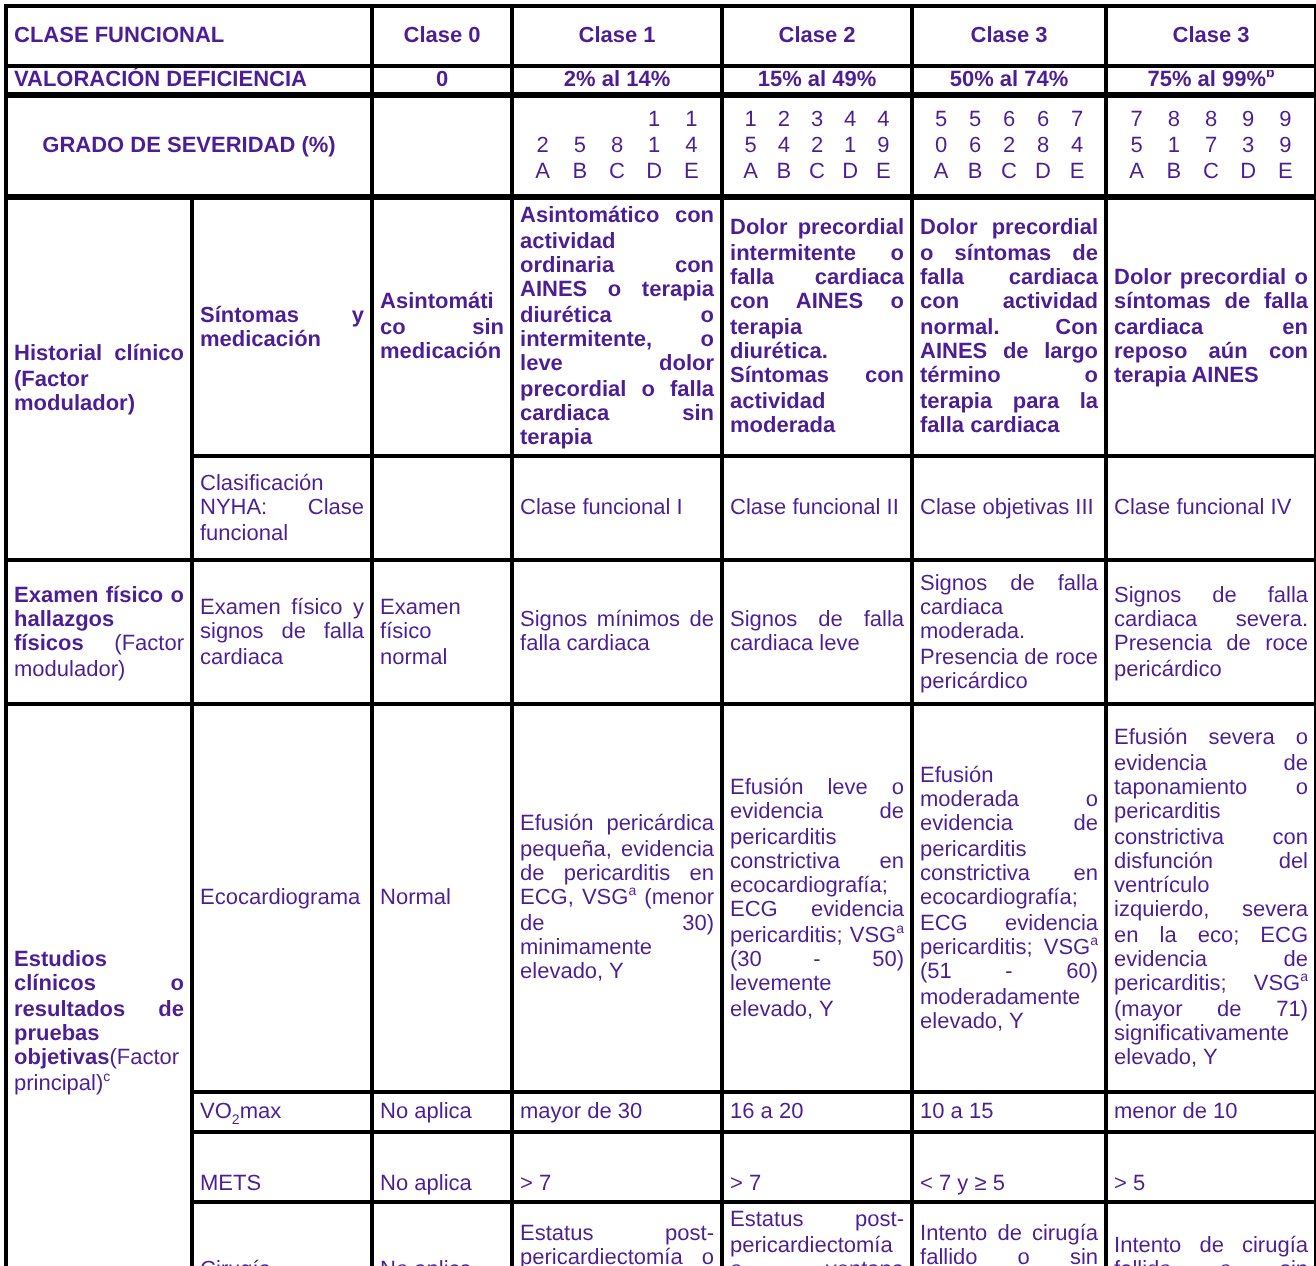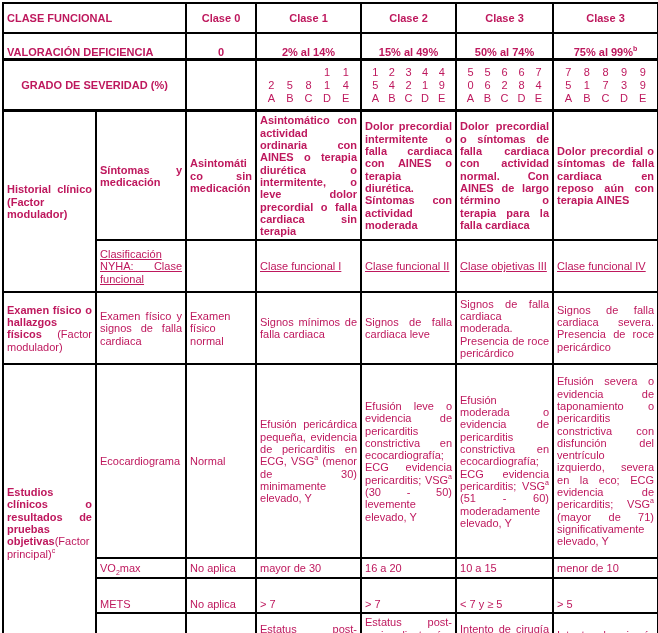--- a/index.html
+++ b/index.html
@@ -1,32 +1,32 @@
 <!DOCTYPE html>
 <html><head>
 <meta charset="utf-8">
 <style>
   html,body{margin:0;padding:0;background:#fff;}
   .page{width:658px;height:633px;box-sizing:border-box;padding:2px 1px 0 2px;
-        font-family:"Liberation Sans",sans-serif;color:#be185d;}
+        font-family:"Liberation Sans",sans-serif;color:#4c1d95;}
   table{border-collapse:collapse;width:655px;table-layout:fixed;
         font-size:11px;line-height:1.12;}
   td{border:2px solid #000;padding:2px 3px;vertical-align:middle;
      overflow:hidden;overflow-wrap:break-word;}
   .b{font-weight:bold;}
   .c{text-align:center;border-radius:11px;}
   .j{text-align:justify;}
   sup{font-size:7px;line-height:0;}
   sub{font-size:7px;line-height:0;}
   
   .r-head td{height:24px;}
-  .r-val td{height:12px;border-bottom-width:3px;padding-top:12px;padding-bottom:0;}
+  .r-val td{height:12px;border-bottom-width:3px;padding-top:0;padding-bottom:0;}
   .r-sev td{height:44px;border-bottom-width:3px;}
   .r-sint td{height:123px;font-weight:bold;}
-  .r-nyha td{height:46px;border-top-width:1px;text-decoration:underline;}
+  .r-nyha td{height:46px;border-top-width:1px;}
   .r-exam td{height:66px;}
   .r-eco td{height:188px;}
   .r-vo2 td{height:16px;border-top-width:1px;padding-top:1px;padding-bottom:1px;}
   .r-mets td{height:14px;border-top-width:1px;padding-top:18px;padding-bottom:1px;}
   .r-cir td{height:58px;border-top-width:1px;border-bottom-width:3px;}
   
   .grid{display:flex;justify-content:space-around;align-items:flex-end;padding:0 2px;}
   .gcol{display:flex;flex-direction:column;align-items:center;width:15px;}
   .gcol div{height:13px;line-height:13px;text-align:center;}
 </style>

